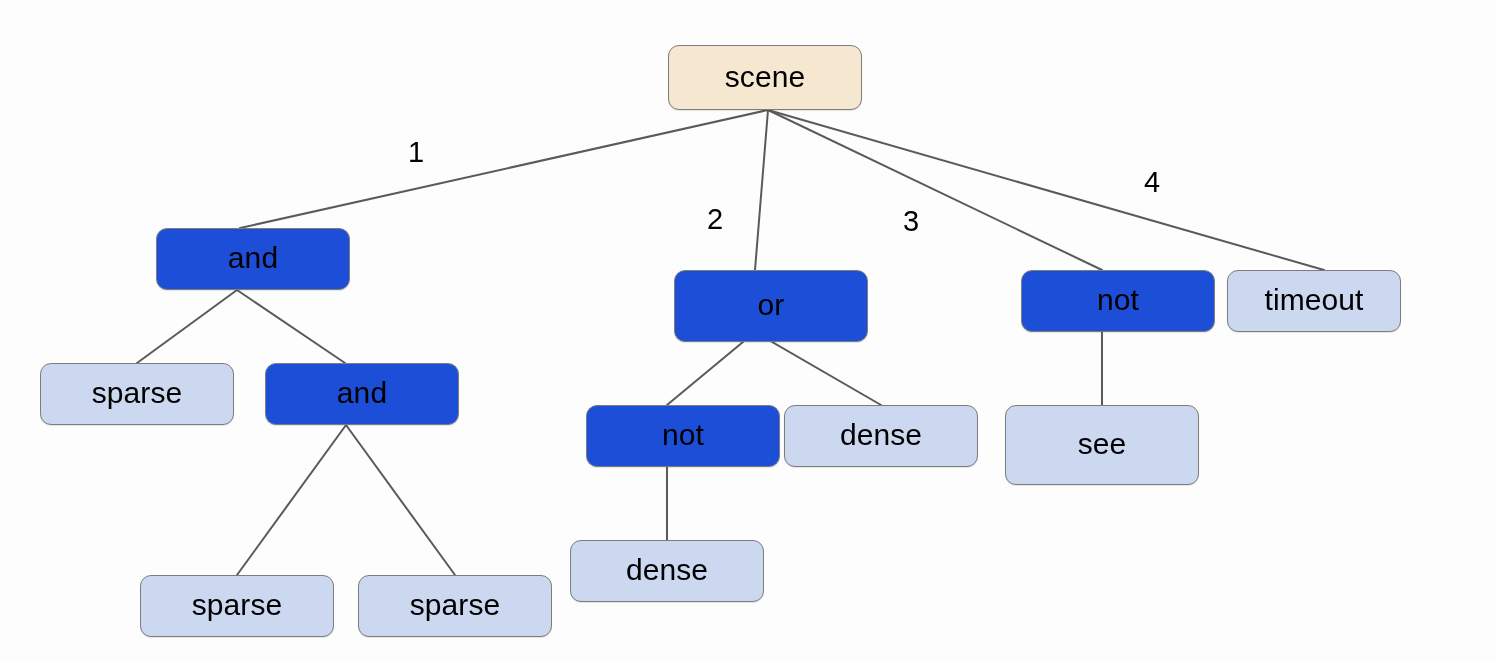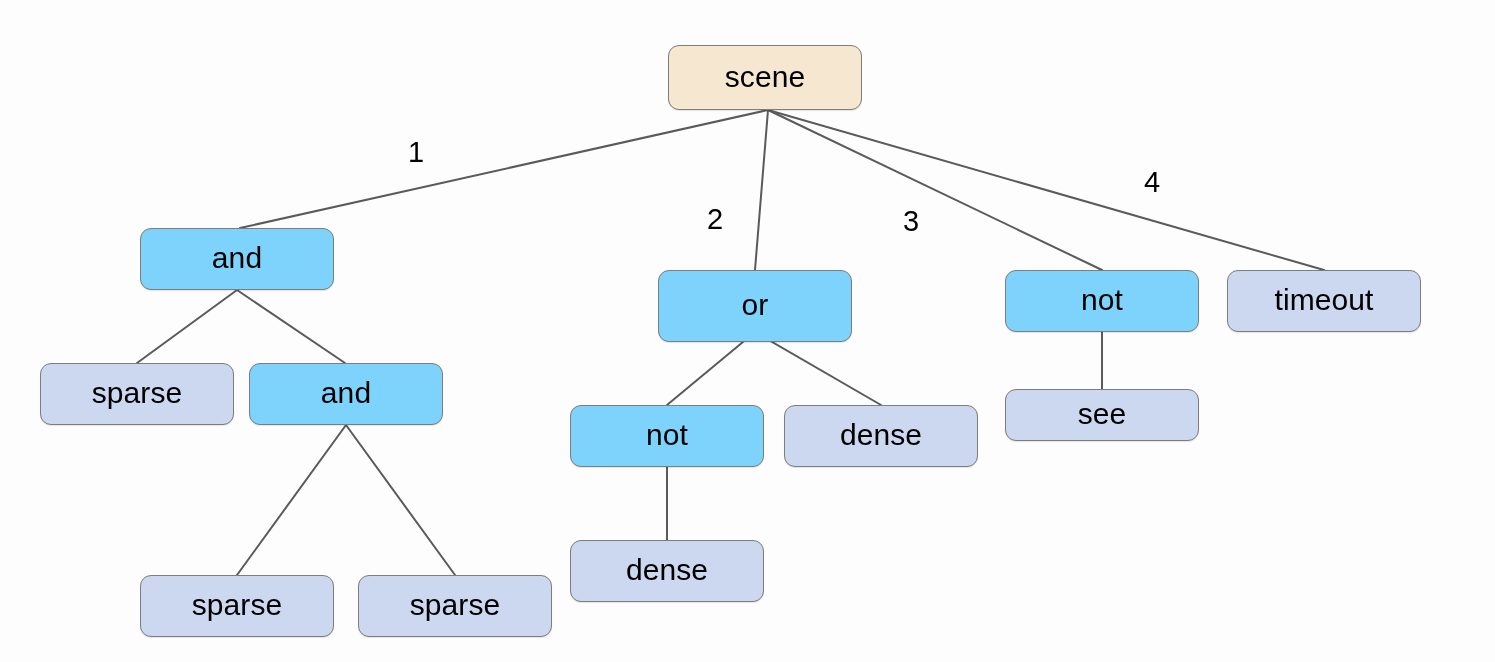--- a/index.html
+++ b/index.html
@@ -40,21 +40,21 @@
     letter-spacing: 0.1px;
     white-space: nowrap;
     box-shadow: 0 1px 1px rgba(0,0,0,0.10);
     text-align: center;
   }
   .node-label {
     display: block;
     transform: translateY(-1px);
   }
   .kind-root  { background: #f6e7d1; }
-  .kind-op    { background: #7dd3fc; }
+  .kind-op    { background: #1d4ed8; margin-left: 16px; }
   .kind-leaf  { background: #ccd7f0; }
 
   .edge-label {
     position: absolute;
     color: #000000;
     font-size: 29px;
     line-height: 1;
     white-space: nowrap;
     transform: translate(-50%, -50%);
   }
@@ -83,36 +83,36 @@
       </div>
       <div class="node kind-op" style="left: 140px; top: 228px; width: 194px; height: 62px;">
         <span class="node-label">and</span>
       </div>
       <div class="node kind-op" style="left: 658px; top: 270px; width: 194px; height: 72px;">
         <span class="node-label">or</span>
       </div>
       <div class="node kind-op" style="left: 1005px; top: 270px; width: 194px; height: 62px;">
         <span class="node-label">not</span>
       </div>
-      <div class="node kind-leaf" style="left: 1227px; top: 270px; width: 194px; height: 62px;">
+      <div class="node kind-leaf" style="left: 1227px; top: 270px; width: 174px; height: 62px;">
         <span class="node-label">timeout</span>
       </div>
       <div class="node kind-leaf" style="left: 40px; top: 363px; width: 194px; height: 62px;">
         <span class="node-label">sparse</span>
       </div>
       <div class="node kind-op" style="left: 249px; top: 363px; width: 194px; height: 62px;">
         <span class="node-label">and</span>
       </div>
       <div class="node kind-op" style="left: 570px; top: 405px; width: 194px; height: 62px;">
         <span class="node-label">not</span>
       </div>
       <div class="node kind-leaf" style="left: 784px; top: 405px; width: 194px; height: 62px;">
         <span class="node-label">dense</span>
       </div>
-      <div class="node kind-leaf" style="left: 1005px; top: 389px; width: 194px; height: 52px;">
+      <div class="node kind-leaf" style="left: 1005px; top: 405px; width: 194px; height: 80px;">
         <span class="node-label">see</span>
       </div>
       <div class="node kind-leaf" style="left: 570px; top: 540px; width: 194px; height: 62px;">
         <span class="node-label">dense</span>
       </div>
       <div class="node kind-leaf" style="left: 140px; top: 575px; width: 194px; height: 62px;">
         <span class="node-label">sparse</span>
       </div>
       <div class="node kind-leaf" style="left: 358px; top: 575px; width: 194px; height: 62px;">
         <span class="node-label">sparse</span>

